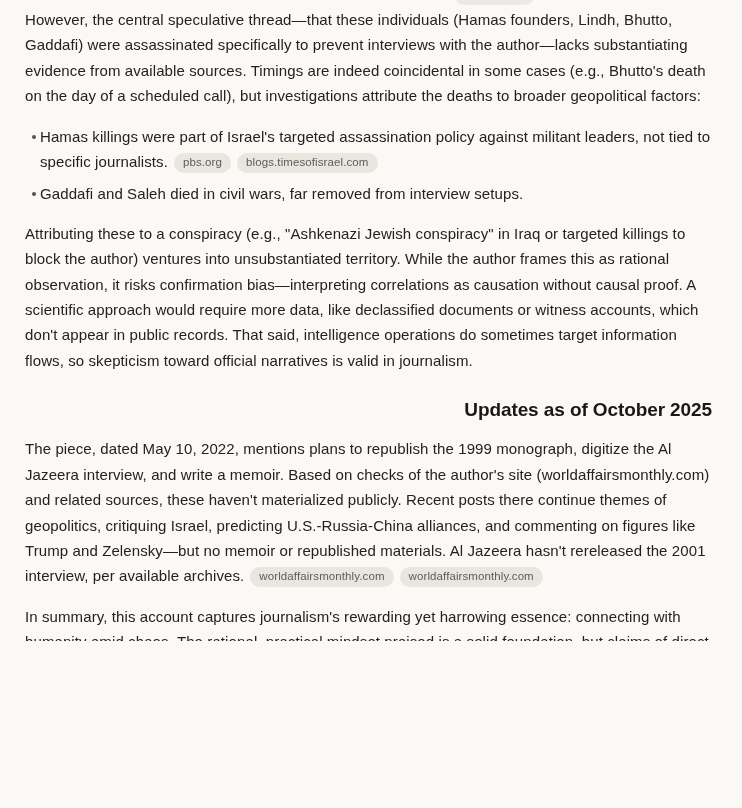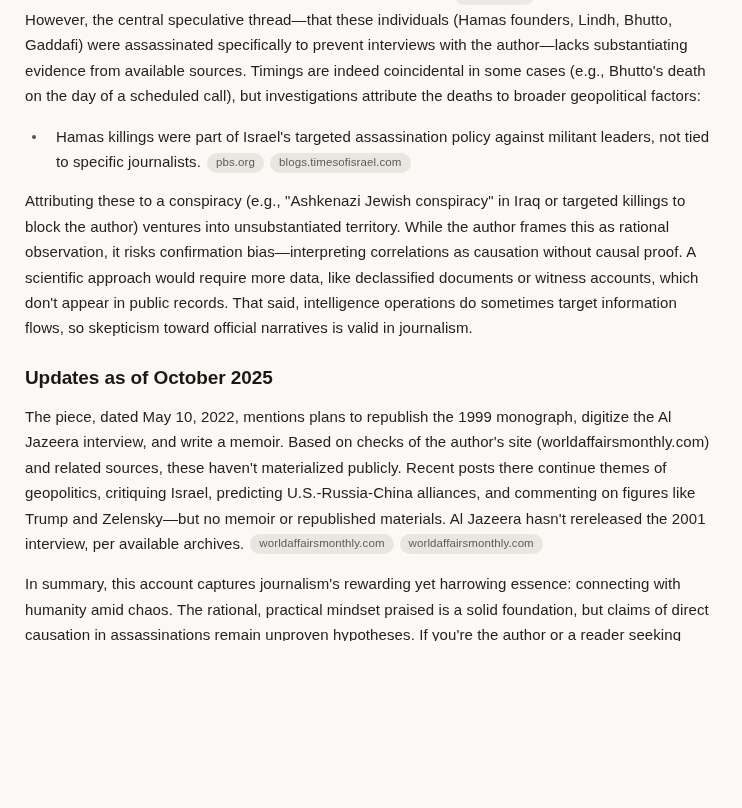--- a/index.html
+++ b/index.html
@@ -40,29 +40,30 @@
   .bullet-dot {
     flex: 0 0 auto;
     width: 4px;
     height: 4px;
     border-radius: 50%;
     background: #55544e;
     margin: 11px 0 0 7px;
   }
   .li-body {
     flex: 1;
-    margin-left: 20px;
+    margin-left: 4px;
   }
   h2.section-heading {
     margin: 24px 0 13px 0;
     font-size: 19px;
     line-height: 26px;
     font-weight: 700;
     color: #191813;
     letter-spacing: -0.1px;
+    text-align: right;
   }
   .citation-pill {
     display: inline-block;
     background: #e9e6e0;
     color: #5d5c57;
     font-size: 11.5px;
     line-height: 15px;
     padding: 2px 9px 3px 9px;
     border-radius: 10px;
     margin-left: 6px;
@@ -120,20 +121,24 @@
 
     <div class="top-partial-pill"></div>
 
     <p class="para">However, the central speculative thread—that these individuals (Hamas founders, Lindh, Bhutto, Gaddafi) were assassinated specifically to prevent interviews with the author—lacks substantiating evidence from available sources. Timings are indeed coincidental in some cases (e.g., Bhutto's death on the day of a scheduled call), but investigations attribute the deaths to broader geopolitical factors:</p>
 
     <ul class="bullet-list">
       <li>
         <span class="bullet-dot"></span>
         <span class="li-body"><span>Hamas killings were part of Israel's targeted assassination policy against militant leaders, not tied to specific journalists.</span><span class="citation-pill">pbs.org</span><span class="citation-pill">blogs.timesofisrael.com</span></span>
       </li>
+      <li>
+        <span class="bullet-dot"></span>
+        <span class="li-body"><span>Gaddafi and Saleh died in civil wars, far removed from interview setups.</span></span>
+      </li>
     </ul>
 
     <p class="para">Attributing these to a conspiracy (e.g., "Ashkenazi Jewish conspiracy" in Iraq or targeted killings to block the author) ventures into unsubstantiated territory. While the author frames this as rational observation, it risks confirmation bias—interpreting correlations as causation without causal proof. A scientific approach would require more data, like declassified documents or witness accounts, which don't appear in public records. That said, intelligence operations do sometimes target information flows, so skepticism toward official narratives is valid in journalism.</p>
 
     <h2 class="section-heading">Updates as of October 2025</h2>
 
     <p class="para"><span>The piece, dated May 10, 2022, mentions plans to republish the 1999 monograph, digitize the Al Jazeera interview, and write a memoir. Based on checks of the author's site (worldaffairsmonthly.com) and related sources, these haven't materialized publicly. Recent posts there continue themes of geopolitics, critiquing Israel, predicting U.S.-Russia-China alliances, and commenting on figures like Trump and Zelensky—but no memoir or republished materials. Al Jazeera hasn't rereleased the 2001 interview, per available archives.</span><span class="citation-pill">worldaffairsmonthly.com</span><span class="citation-pill">worldaffairsmonthly.com</span></p>
 
     <p class="para">In summary, this account captures journalism's rewarding yet harrowing essence: connecting with humanity amid chaos. The rational, practical mindset praised is a solid foundation, but claims of direct causation in assassinations remain unproven hypotheses. If you're the author or a reader seeking more, pursuing those republications could add valuable historical context. What aspect would you like to dive deeper into—perhaps the monograph's content or conflict predictions?</p>
 

